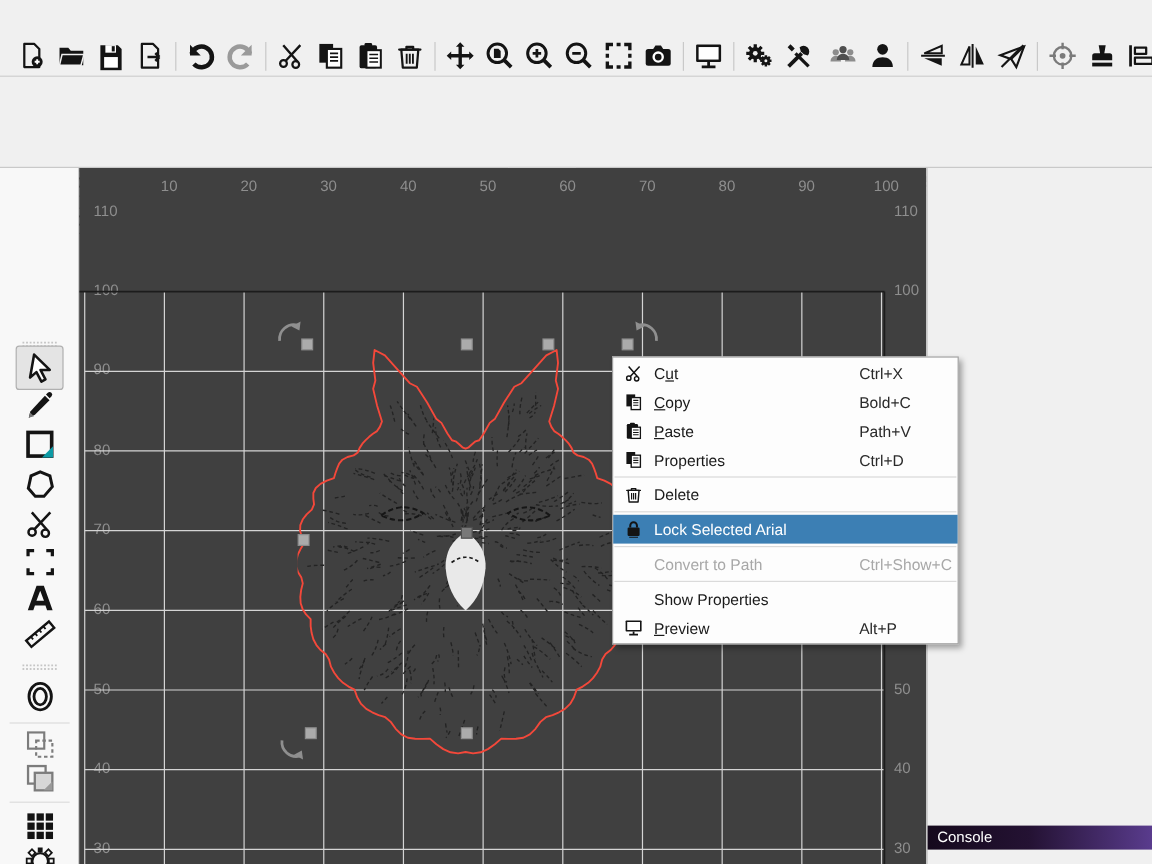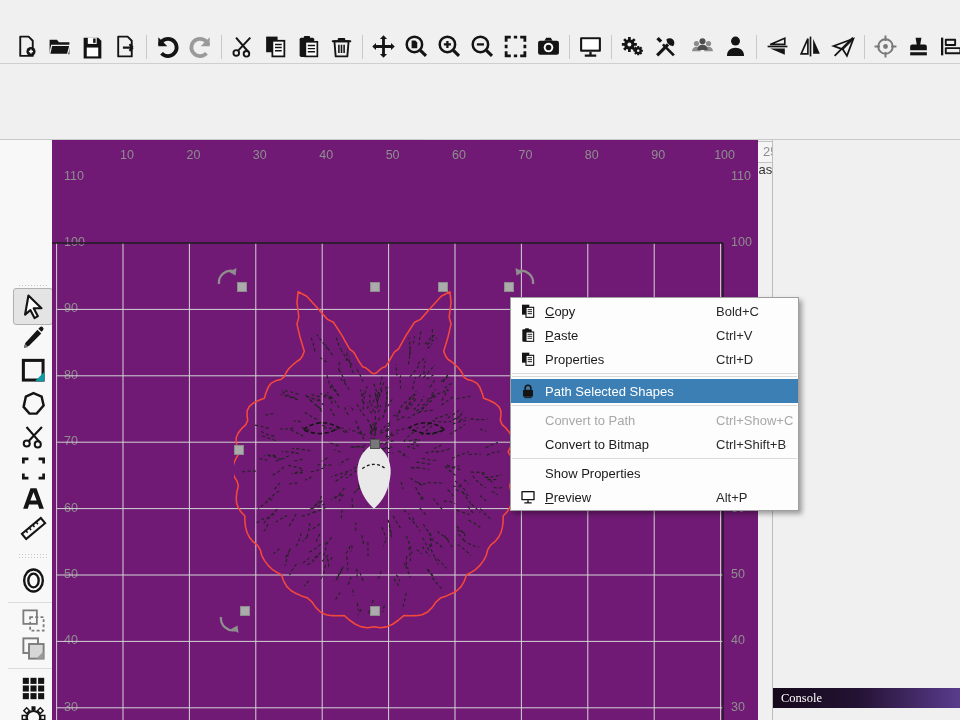--- a/index.html
+++ b/index.html
@@ -57,21 +57,21 @@
   #sidebar { position:absolute; left:0; top:140px; width:66px; height:580px; background:#f8f8f8;
              border-right:1px solid #cccccc; }
   .sb-btn { position:absolute; left:14px; width:38px; height:33px; display:flex; align-items:center; justify-content:center; }
   .sb-btn svg { width:27px; height:27px; }
   .sb-btn.active { background:#e4e4e4; border:1px solid #b0b0b0; border-radius:3px; height:37px; width:40px; left:13px; }
   .sb-sep { position:absolute; left:8px; width:50px; height:1px; background:#dcdcdc; }
   .sb-grip { position:absolute; left:18px; width:30px; height:6px;
              background-image:radial-gradient(#c5c5c5 34%, transparent 36%); background-size:3px 3px; }
 
   
-  #canvas { position:absolute; left:52px; top:140px; width:706px; height:580px; background:#701a75; overflow:hidden; }
+  #canvas { position:absolute; left:66px; top:140px; width:706px; height:580px; background:#404040; overflow:hidden; }
   .ruler-num { position:absolute; font-size:12.5px; color:#8e8e8e; }
   #grid-svg, #art-svg, #handle-svg { position:absolute; }
 
   
   #rightpanel { position:absolute; left:772px; top:140px; width:188px; height:580px; background:#f0f0f0;
                 border-left:1px solid #bdbdbd; }
   .panel-hdr { position:absolute; left:0; width:188px; height:20px; color:#fff; font-size:12.5px;
                padding:3px 0 0 8px; background:linear-gradient(to right,#15091c 0%,#241233 45%,#5a3c8e 100%); }
 
   
@@ -1006,25 +1006,36 @@
         </g>
         <g transform="translate(167 493) scale(1 -1)">
           <path d="M2 16 A12 12 0 0 1 17 3" fill="none" stroke="#8f8f8f" stroke-width="2.3"></path>
           <path d="M19.5 0l-1 7.5L12 4z" fill="#8f8f8f"></path>
         </g>
       </svg>
     </div>
 
   <div id="rightpanel">
 
-    <div class="panel-hdr" style="top:548px;font-family:Liberation Serif, serif;">Console</div>
+    <div class="panel-hdr" style="top:548px;">Console</div>
 
   </div>
 
   <div id="ctxmenu">
+      <div class="cm-row">
+        <span class="cm-icon">
+          <svg viewBox="0 0 24 24">
+            <circle cx="6" cy="18.2" r="2.7" stroke="#141414" fill="none" stroke-width="1.8" stroke-linejoin="round" stroke-linecap="round"></circle>
+            <circle cx="15.8" cy="19" r="2.7" stroke="#141414" fill="none" stroke-width="1.8" stroke-linejoin="round" stroke-linecap="round"></circle>
+            <path d="M7.8 16L19.5 3.5M17.3 16.8L5.8 3.5" stroke="#141414" stroke-width="1.9" fill="none"></path>
+          </svg>
+        </span>
+        <span class="cm-label">C<u>u</u>t</span>
+        <span class="cm-sc">Ctrl+X</span>
+      </div>
       <div class="cm-row">
         <span class="cm-icon">
           <svg viewBox="0 0 24 24">
             <rect x="3" y="2.5" width="11" height="15" fill="#141414"></rect>
             <rect x="9" y="6.5" width="11.5" height="15" fill="#fff" stroke="#141414" stroke-width="1.7"></rect>
             <path d="M11.5 10h6.5M11.5 13h6.5M11.5 16h6.5" stroke="#141414" stroke-width="1.4"></path>
           </svg>
         </span>
         <span class="cm-label"><u>C</u>opy</span>
         <span class="cm-sc">Bold+C</span>
@@ -1032,57 +1043,63 @@
       <div class="cm-row">
         <span class="cm-icon">
           <svg viewBox="0 0 24 24">
             <rect x="3.5" y="3.5" width="14" height="18.5" rx="1.5" fill="#141414"></rect>
             <rect x="7.5" y="1.8" width="6" height="4" rx="1" fill="#141414"></rect>
             <rect x="9" y="7.5" width="11.5" height="14" fill="#fff" stroke="#141414" stroke-width="1.6"></rect>
             <path d="M11.3 11h7M11.3 14h7M11.3 17h7" stroke="#141414" stroke-width="1.3"></path>
           </svg>
         </span>
         <span class="cm-label"><u>P</u>aste</span>
-        <span class="cm-sc">Ctrl+V</span>
+        <span class="cm-sc">Path+V</span>
       </div>
       <div class="cm-row">
         <span class="cm-icon">
           <svg viewBox="0 0 24 24">
             <rect x="3" y="2.5" width="11" height="15" fill="#141414"></rect>
             <rect x="9" y="6.5" width="11.5" height="15" fill="#fff" stroke="#141414" stroke-width="1.7"></rect>
             <path d="M11.5 10h6.5M11.5 13h6.5M11.5 16h6.5" stroke="#141414" stroke-width="1.4"></path>
           </svg>
         </span>
         <span class="cm-label">Properties</span>
         <span class="cm-sc">Ctrl+D</span>
       </div>
       <div class="cm-sep"></div>
+      <div class="cm-row">
+        <span class="cm-icon">
+          <svg viewBox="0 0 24 24">
+            <path d="M5.2 7h13.6l-1.2 14.5H6.4z" stroke="#141414" fill="none" stroke-width="1.8" stroke-linejoin="round" stroke-linecap="round"></path>
+            <path d="M3.5 7h17M9.3 7V4.8h5.4V7" stroke="#141414" fill="none" stroke-width="1.8" stroke-linejoin="round" stroke-linecap="round"></path>
+            <path d="M9.5 10.3v8M12 10.3v8M14.5 10.3v8" stroke="#141414" stroke-width="1.5"></path>
+          </svg>
+        </span>
+        <span class="cm-label">Delete</span>
+        <span class="cm-sc"></span>
+      </div>
       <div class="cm-sep"></div>
       <div class="cm-row hl">
         <span class="cm-icon">
           <svg viewBox="0 0 24 24">
             <rect x="4.5" y="10" width="15" height="10.5" rx="1.5" fill="#141414"></rect>
             <path d="M7.8 10V7.6a4.2 4.2 0 0 1 8.4 0V10" stroke="#141414" stroke-width="2.5" fill="none"></path>
             <path d="M6.5 22h11" stroke="#141414" stroke-width="1.4"></path>
           </svg>
         </span>
-        <span class="cm-label">Path Selected Shapes</span>
+        <span class="cm-label">Lock Selected Arial</span>
         <span class="cm-sc"></span>
       </div>
       <div class="cm-sep"></div>
       <div class="cm-row disabled">
         <span class="cm-icon"></span>
         <span class="cm-label">Convert to Path</span>
         <span class="cm-sc">Ctrl+Show+C</span>
       </div>
-      <div class="cm-row">
-        <span class="cm-icon"></span>
-        <span class="cm-label">Convert to Bitmap</span>
-        <span class="cm-sc">Ctrl+Shift+B</span>
-      </div>
       <div class="cm-sep"></div>
       <div class="cm-row">
         <span class="cm-icon"></span>
         <span class="cm-label">Show Properties</span>
         <span class="cm-sc"></span>
       </div>
       <div class="cm-row">
         <span class="cm-icon">
           <svg viewBox="0 0 24 24">
             <rect x="2" y="3" width="20" height="14" rx="1" fill="#141414"></rect>

